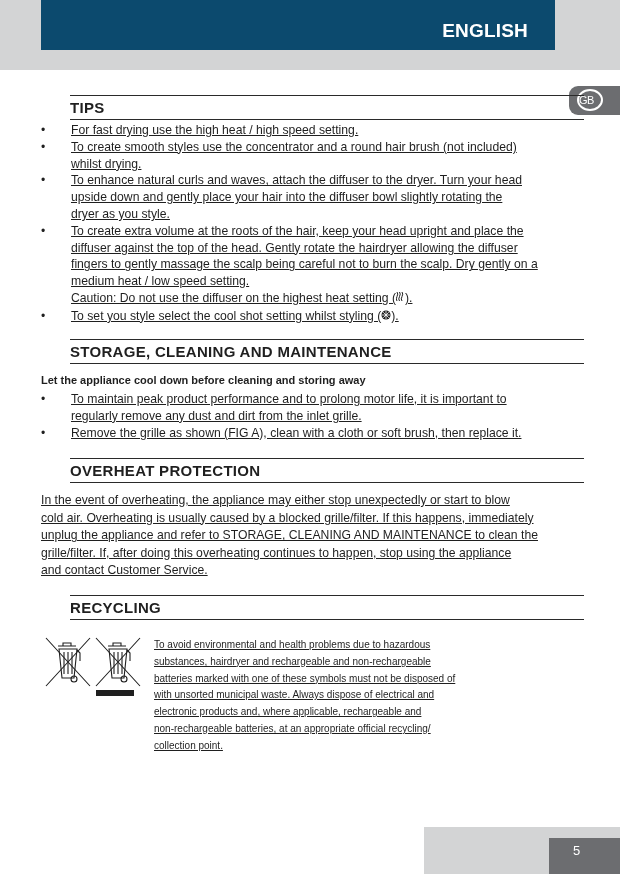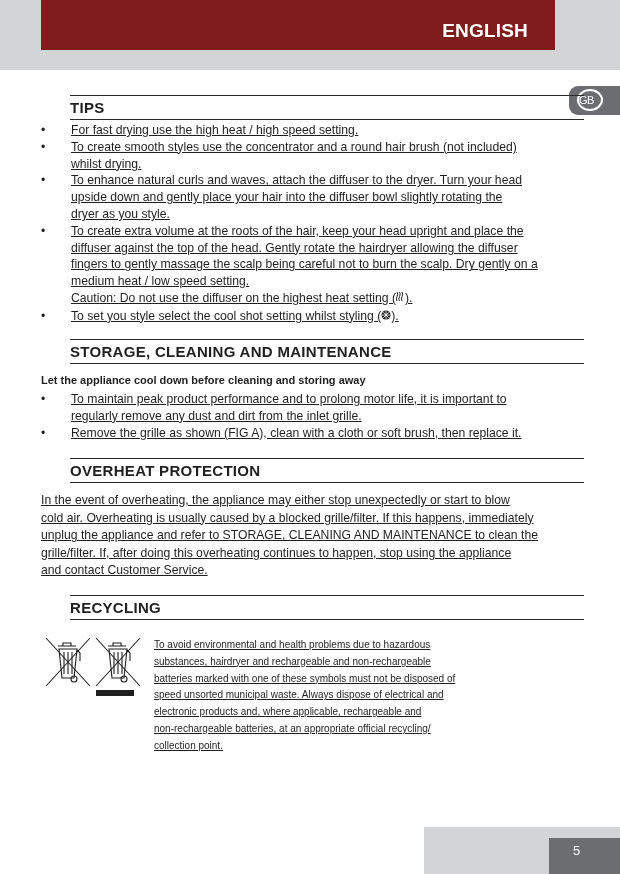--- a/index.html
+++ b/index.html
@@ -1,20 +1,20 @@
 <!DOCTYPE html>
 <html><head>
 <meta charset="utf-8">
 <style>
   * { margin: 0; padding: 0; box-sizing: border-box; }
   html, body { width: 620px; height: 874px; background: #ffffff; overflow: hidden; }
   body { position: relative; font-family: "Liberation Sans", "DejaVu Sans", sans-serif; color: #1f1f1f; }
 
   .top-band { position: absolute; left: 0; top: 0; width: 620px; height: 70px; background: #d3d4d5; }
-  .top-box { position: absolute; left: 41px; top: 0; width: 514px; height: 50px; background: #7f1d1d; }
+  .top-box { position: absolute; left: 41px; top: 0; width: 514px; height: 50px; background: #0c4a6e; }
   .top-title { position: absolute; right: 27px; top: 20px; color: #ffffff; font-weight: bold; font-size: 19px; letter-spacing: 0.2px; }
 
   .gb-tab { position: absolute; left: 569px; top: 86px; width: 60px; height: 29px; background: #6c6d70; border-radius: 9px 0 0 9px; }
   .gb-badge { position: absolute; left: 8px; top: 3px; width: 26px; height: 22px; border: 2px solid #ffffff; border-radius: 50%; color: #ffffff; font-size: 11px; line-height: 18px; text-align: left; letter-spacing: -0.5px; }
 
   .section-head { position: absolute; left: 41px; width: 514px; border-top: 1.3px solid #2a2a2a; border-bottom: 1.3px solid #2a2a2a; height: 25px; margin-left: 29px; }
   .section-head span { position: absolute; left: 0; top: 3px; font-weight: bold; font-size: 15px; letter-spacing: 0.3px; color: #1f1f1f; }
 
   .bullets { position: absolute; left: 41px; width: 515px; list-style: none; font-size: 12.2px; line-height: 16.8px; }
   .bullets li { position: relative; padding-left: 30px; margin-bottom: 0; }
@@ -134,21 +134,21 @@
       <path d="M20 16 v22 M24 16 v22 M28 16 v22"></path>
       <path d="M2 2 L46 50 M46 2 L2 50"></path>
     </g>
     <rect x="2" y="54" width="38" height="6" fill="#1f1f1f"></rect>
   </svg>
 </div>
 <div class="recycle-text">
   <span class="sub">To avoid environmental and health problems due to hazardous</span>
   <span class="sub">substances, hairdryer and rechargeable and non-rechargeable</span>
   <span class="sub">batteries marked with one of these  symbols must not be disposed of</span>
-  <span class="sub">speed unsorted municipal waste. Always dispose of electrical and</span>
+  <span class="sub">with unsorted municipal waste. Always dispose of electrical and</span>
   <span class="sub">electronic products and, where applicable, rechargeable and</span>
   <span class="sub">non-rechargeable batteries, at an appropriate official recycling/</span>
   <span class="sub">collection point.</span>
 </div>
 
 <div class="foot-band"></div>
 <div class="foot-box">
   <div class="page-num">5</div>
 </div>
 

